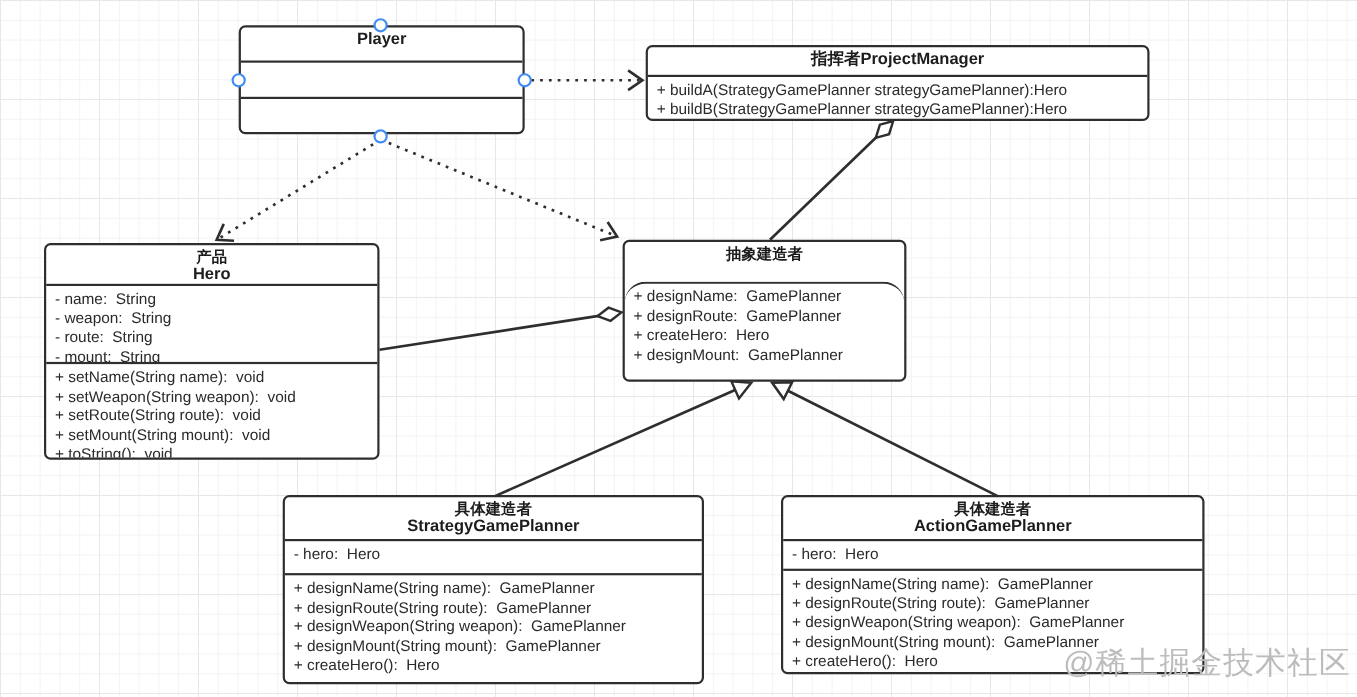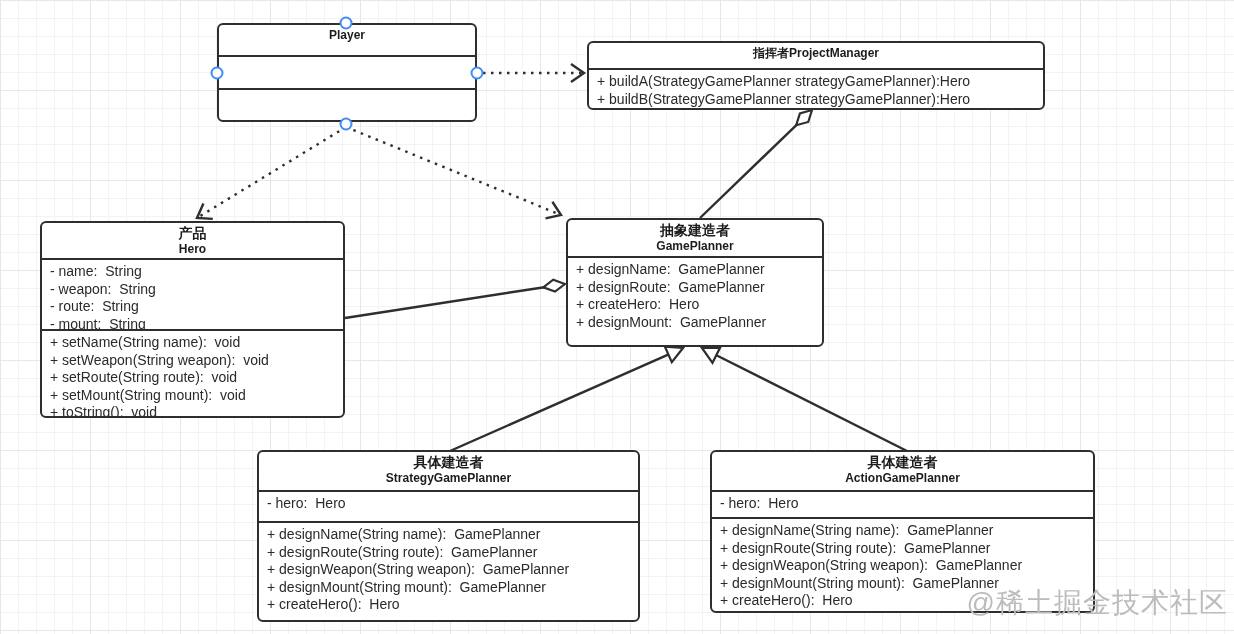--- a/index.html
+++ b/index.html
@@ -14,21 +14,21 @@
       linear-gradient(90deg, #f3f3f5 1px, transparent 1px);
     background-size:90px 90px,90px 90px,18px 18px,18px 18px;
   }
   .uml-class{
     position:absolute;background:#fff;border:2px solid #2e2e2e;border-radius:6px;
     box-sizing:border-box;z-index:2;
   }
   .uml-class.selected{  }
   .uml-header{ text-align:center; padding-top:2px; overflow:hidden; box-sizing:border-box;}
   .uml-stereotype{font-size:14px;font-weight:bold;color:#1c1c1c;line-height:16px;}
-  .uml-name{font-size:12px;font-weight:bold;color:#1c1c1c;line-height:17px;}
+  .uml-name{font-size:15px;font-weight:bold;color:#1c1c1c;line-height:17px;}
   .uml-compartment{
     border-top:2px solid #2e2e2e; box-sizing:border-box; overflow:hidden;
     padding:3px 8px 0 8px;
   }
   .uml-line{font-size:14px;color:#2a2a2a;line-height:17.5px;white-space:pre;}
   #edge-layer{position:absolute;left:0;top:0;z-index:3;pointer-events:none;}
   #edge-layer [data-interactable="true"]{pointer-events:auto;}
   #watermark{
     position:absolute;right:6px;bottom:12px;z-index:4;
     font-size:28px;color:#bcbcbc;letter-spacing:1px;
@@ -104,23 +104,22 @@
         <div class="uml-name" data-interactable="false">指挥者ProjectManager</div>
       </div>
       <div class="uml-compartment" data-interactable="false" style="height: 40px;">
         <div class="uml-line" data-interactable="false">+ buildA(StrategyGamePlanner strategyGamePlanner):Hero</div>
         <div class="uml-line" data-interactable="false">+ buildB(StrategyGamePlanner strategyGamePlanner):Hero</div>
       </div>
     </div>
     <div class="uml-class" data-interactable="true" style="left: 566px; top: 218px; width: 258px;">
       <div class="uml-header" data-interactable="false" style="height: 36px; border-radius: 15px;">
         <div class="uml-stereotype" data-interactable="false">抽象建造者</div>
-        <div class="uml-name" data-interactable="false">GamePlanner</div>
       </div>
-      <div class="uml-compartment" data-interactable="false" style="height: 89px;">
+      <div class="uml-compartment" data-interactable="false" style="height: 89px; border-radius: 19px;">
         <div class="uml-line" data-interactable="false">+ designName:  GamePlanner</div>
         <div class="uml-line" data-interactable="false">+ designRoute:  GamePlanner</div>
         <div class="uml-line" data-interactable="false">+ createHero:  Hero</div>
         <div class="uml-line" data-interactable="false">+ designMount:  GamePlanner</div>
       </div>
     </div>
     <div class="uml-class" data-interactable="true" style="left: 257px; top: 450px; width: 383px;">
       <div class="uml-header" data-interactable="false" style="height: 38px;">
         <div class="uml-stereotype" data-interactable="false">具体建造者</div>
         <div class="uml-name" data-interactable="false">StrategyGamePlanner</div>

